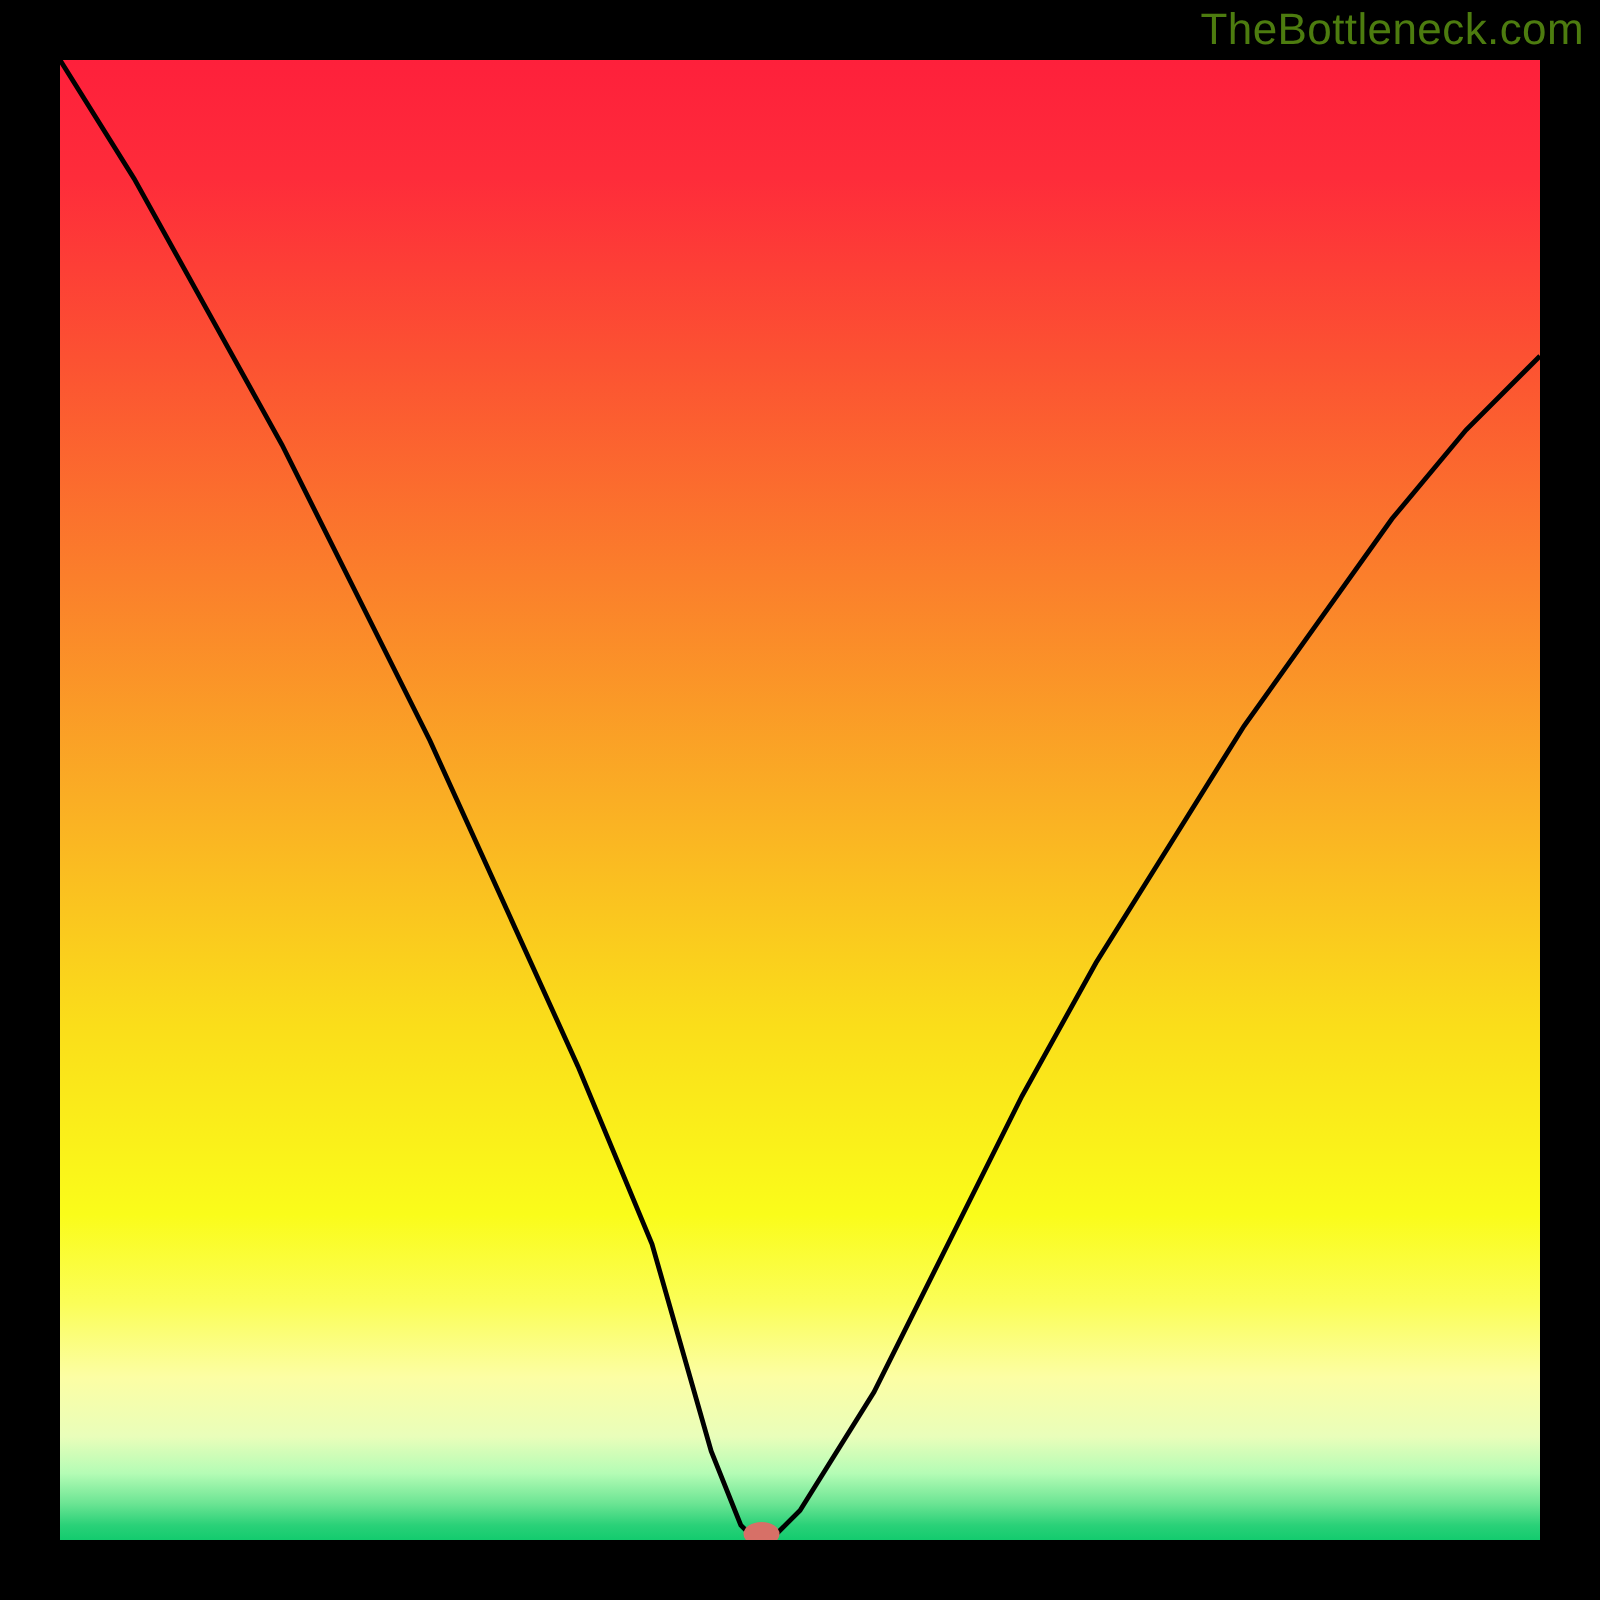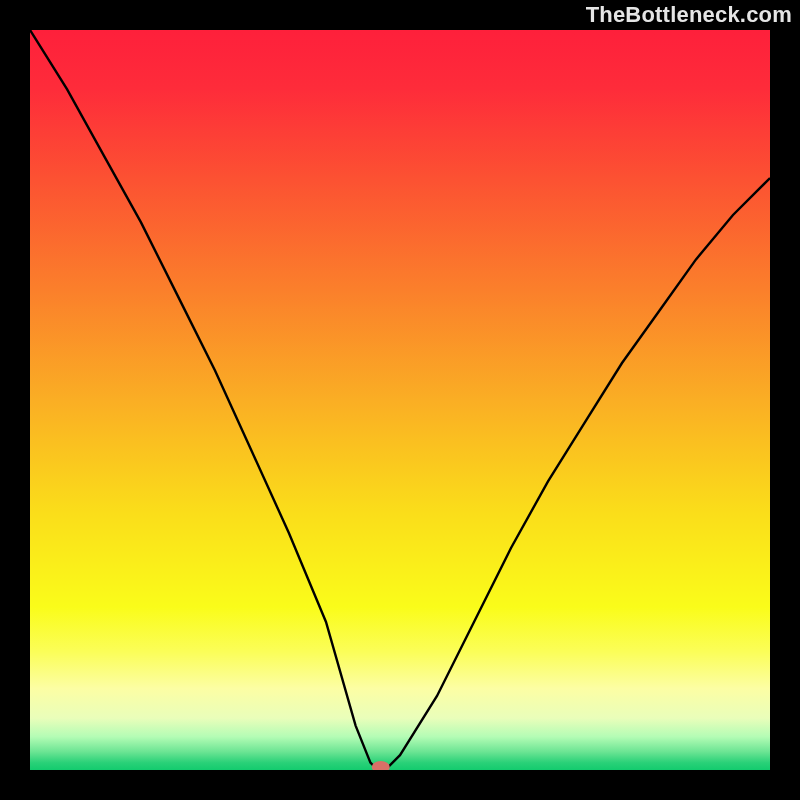--- a/index.html
+++ b/index.html
@@ -14,23 +14,23 @@
   .frame {
     position: relative;
     width: 800px;
     height: 800px;
     background: #000;
   }
   .watermark {
     position: absolute;
     top: 2px;
     right: 8px;
-    color: #e5e5e5;
+    color: #4d7c0f;
     font-size: 22px;
-    font-weight: 700;
+    font-weight: 400;
     letter-spacing: 0.2px;
     z-index: 10;
   }
   .plot-area {
     position: absolute;
     left: 30px;
     top: 30px;
     width: 740px;
     height: 740px;
     overflow: hidden;

